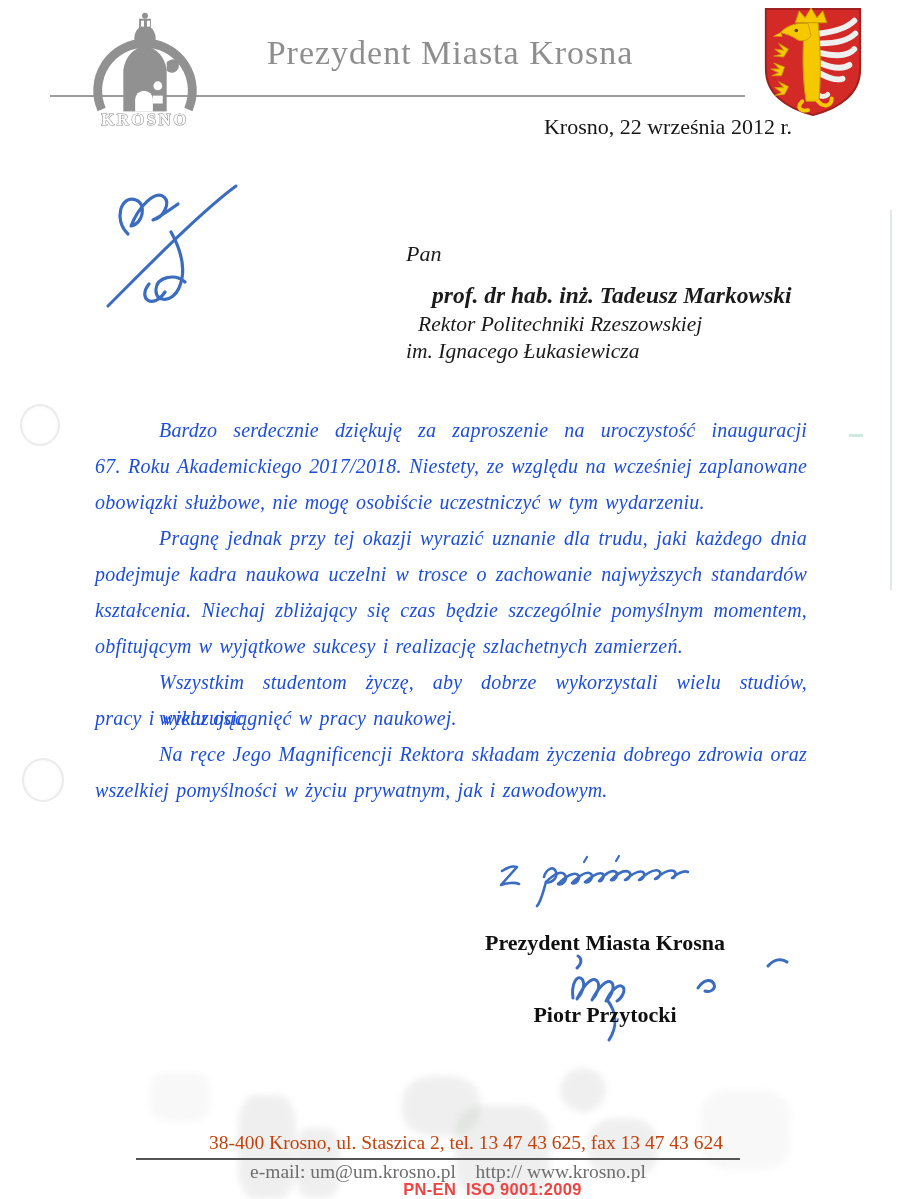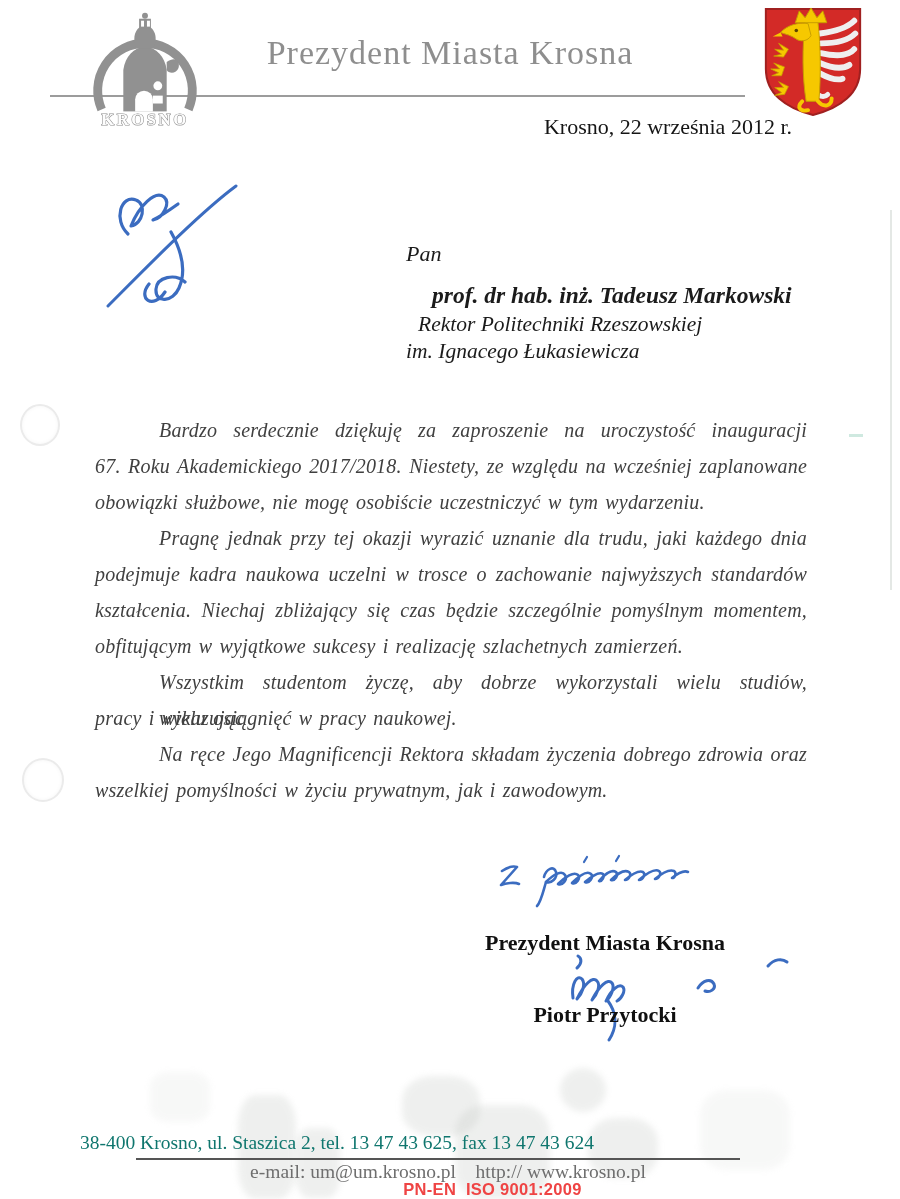--- a/index.html
+++ b/index.html
@@ -15,38 +15,38 @@
   .date{top:114px;right:108px;font-size:22px;color:#151515;}
 
   
   .addr{left:406px;top:241px;font-style:italic;}
   .addr .sal{font-weight:normal;font-size:22px;}
   .addr .name{font-weight:bold;font-size:23.5px;margin:15px 0 2px 26px;white-space:nowrap;}
   .addr .pos{margin-left:12px;font-size:21.5px;line-height:27px;}
   .addr .inst{font-size:21.5px;line-height:27px;}
 
   
-  .body-text{left:95px;top:412px;width:712px;font-style:italic;font-size:20px;color:#404040;}
+  .body-text{left:95px;top:412px;width:712px;font-style:italic;font-size:20px;color:#1d4ed8;}
   .bline{height:36px;line-height:36px;text-align:justify;text-align-last:justify;
          letter-spacing:.2px;word-spacing:1px;}
   .bline.indent{padding-left:64px;}
   .bline.last{text-align-last:left;word-spacing:2px;}
 
   
   .closing-hand{left:488px;top:845px;width:225px;height:66px;}
   .sig-title{left:455px;top:930px;width:300px;text-align:center;font-weight:bold;font-size:22px;color:#101010;}
   .sig-hand{left:548px;top:948px;width:250px;height:95px;}
   .sig-name{left:455px;top:1002px;width:300px;text-align:center;font-weight:bold;font-size:22px;color:#101010;}
 
   
   .ink path{fill:none;stroke:#3b6cc0;stroke-linecap:round;stroke-linejoin:round;}
 
   
   .wm{position:absolute;background:#c5c9c5;opacity:.28;filter:blur(3px);border-radius:30%;}
-  .footer-address{left:80px;right:48px;top:1132px;text-align:left;color:#0f766e;font-size:19.5px;}
+  .footer-address{left:80px;right:48px;top:1132px;text-align:center;color:#c2410c;font-size:19.5px;}
   .footer-rule{left:136px;top:1158px;width:604px;height:2px;background:#555555;}
   .footer-contact{left:0;right:4px;top:1161px;text-align:center;color:#6e6e6e;font-size:19.5px;white-space:pre;}
   .footer-iso{left:85px;right:0;top:1180px;text-align:center;color:#ef4444;font-size:16.5px;font-weight:bold;
               font-family:"Liberation Sans",sans-serif;white-space:pre;letter-spacing:.3px;}
 
   
   .punch{position:absolute;width:36px;height:38px;border-radius:50%;border:2.5px solid #ebebeb;
          box-shadow:inset 0 0 4px rgba(0,0,0,.04);}
   .edge-line{left:890px;top:210px;width:2px;height:380px;background:#e4e8e5;}
   .edge-tick{left:849px;top:434px;width:14px;height:3px;background:#cfe9e0;}

